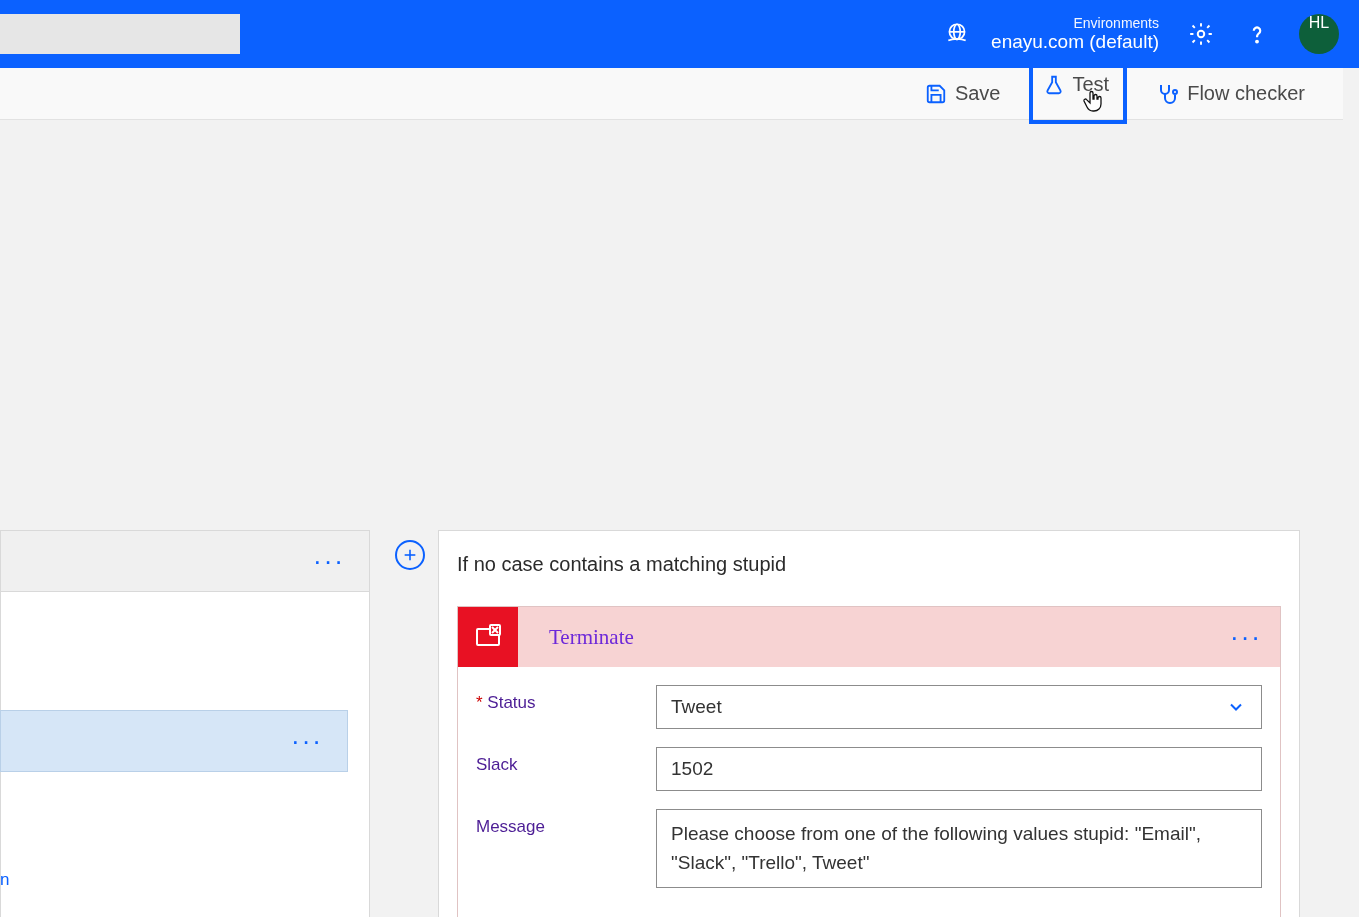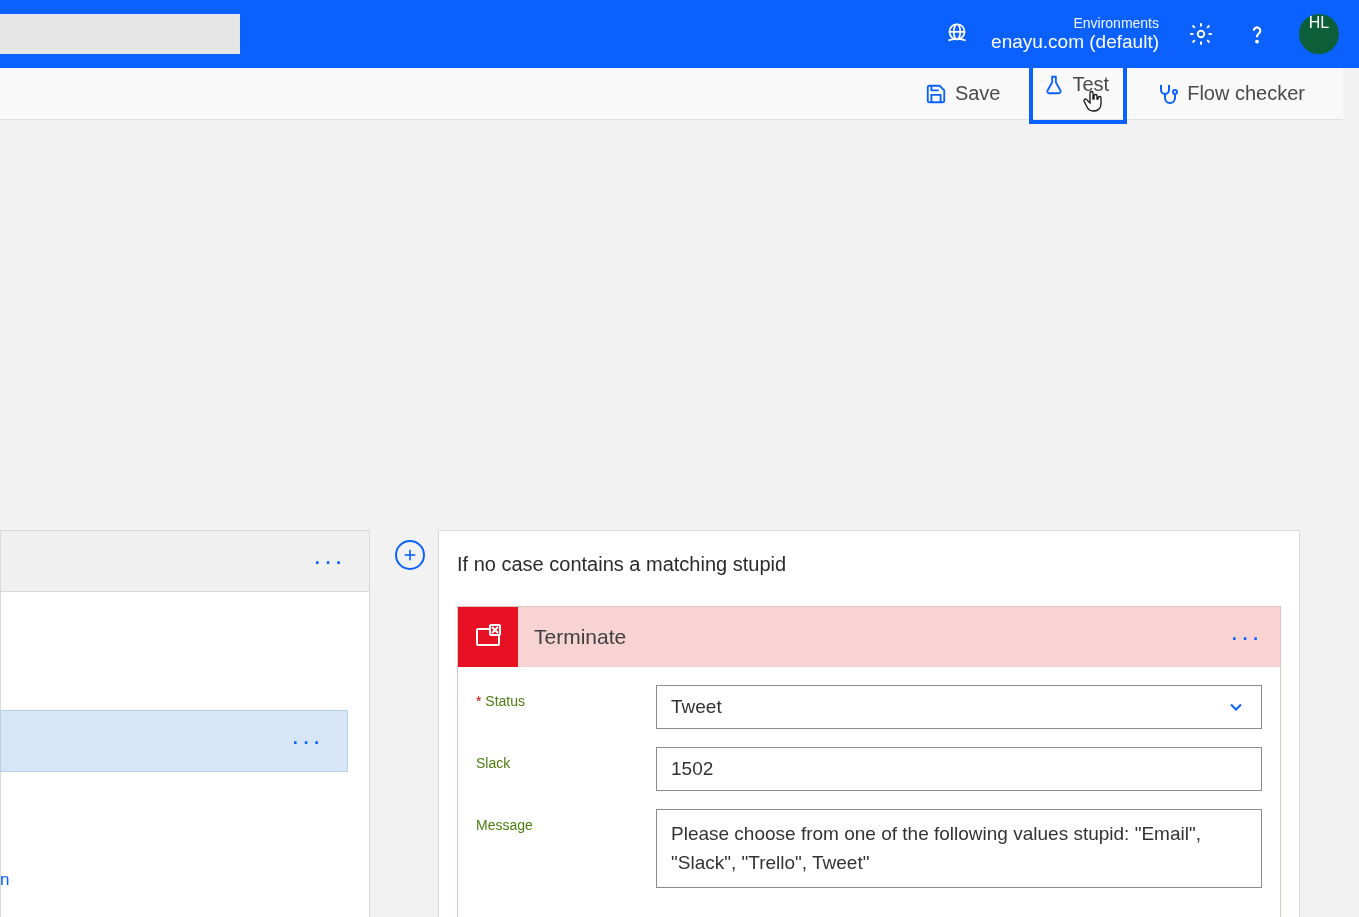--- a/index.html
+++ b/index.html
@@ -96,24 +96,24 @@
   .action-card { border: 1px solid #e0c3c3; }
   .action-header {
     height: 60px; background: #f7d3d3; display:flex; align-items:center;
     justify-content:space-between; padding-right:18px;
   }
   .action-header-left { display:flex; align-items:center; height:100%; }
   .action-icon-box {
     width: 60px; height: 60px; background: #e81123;
     display:flex; align-items:center; justify-content:center;
   }
-  .action-title { font-size: 21px; color: #404040; margin-left: 16px; }
+  .action-title { font-size: 21px; color: #6d28d9; margin-left: 31px; font-family: Liberation Serif, serif; }
   .action-body { padding: 18px 18px 8px 18px; background:#fff; }
   .form-row { display:flex; align-items:flex-start; margin-bottom: 18px; }
-  .form-label { width: 180px; font-size: 14px; color: #4d7c0f; padding-top:8px; }
+  .form-label { width: 180px; font-size: 17px; color: #4c1d95; padding-top:8px; }
   .req::before { content: "* "; color: #cc0000; }
   .form-input-wrap { flex:1; position:relative; }
   .form-input, .form-select, .form-textarea {
     width: 100%; border: 1px solid #8c8c8c; font-size: 19px; color:#333;
     padding: 10px 14px; background:#fff;
   }
   .form-select { cursor:pointer; }
   .select-caret {
     position:absolute; right:16px; top:50%; transform:translateY(-50%);
     color:#0b61ff; pointer-events:none;

